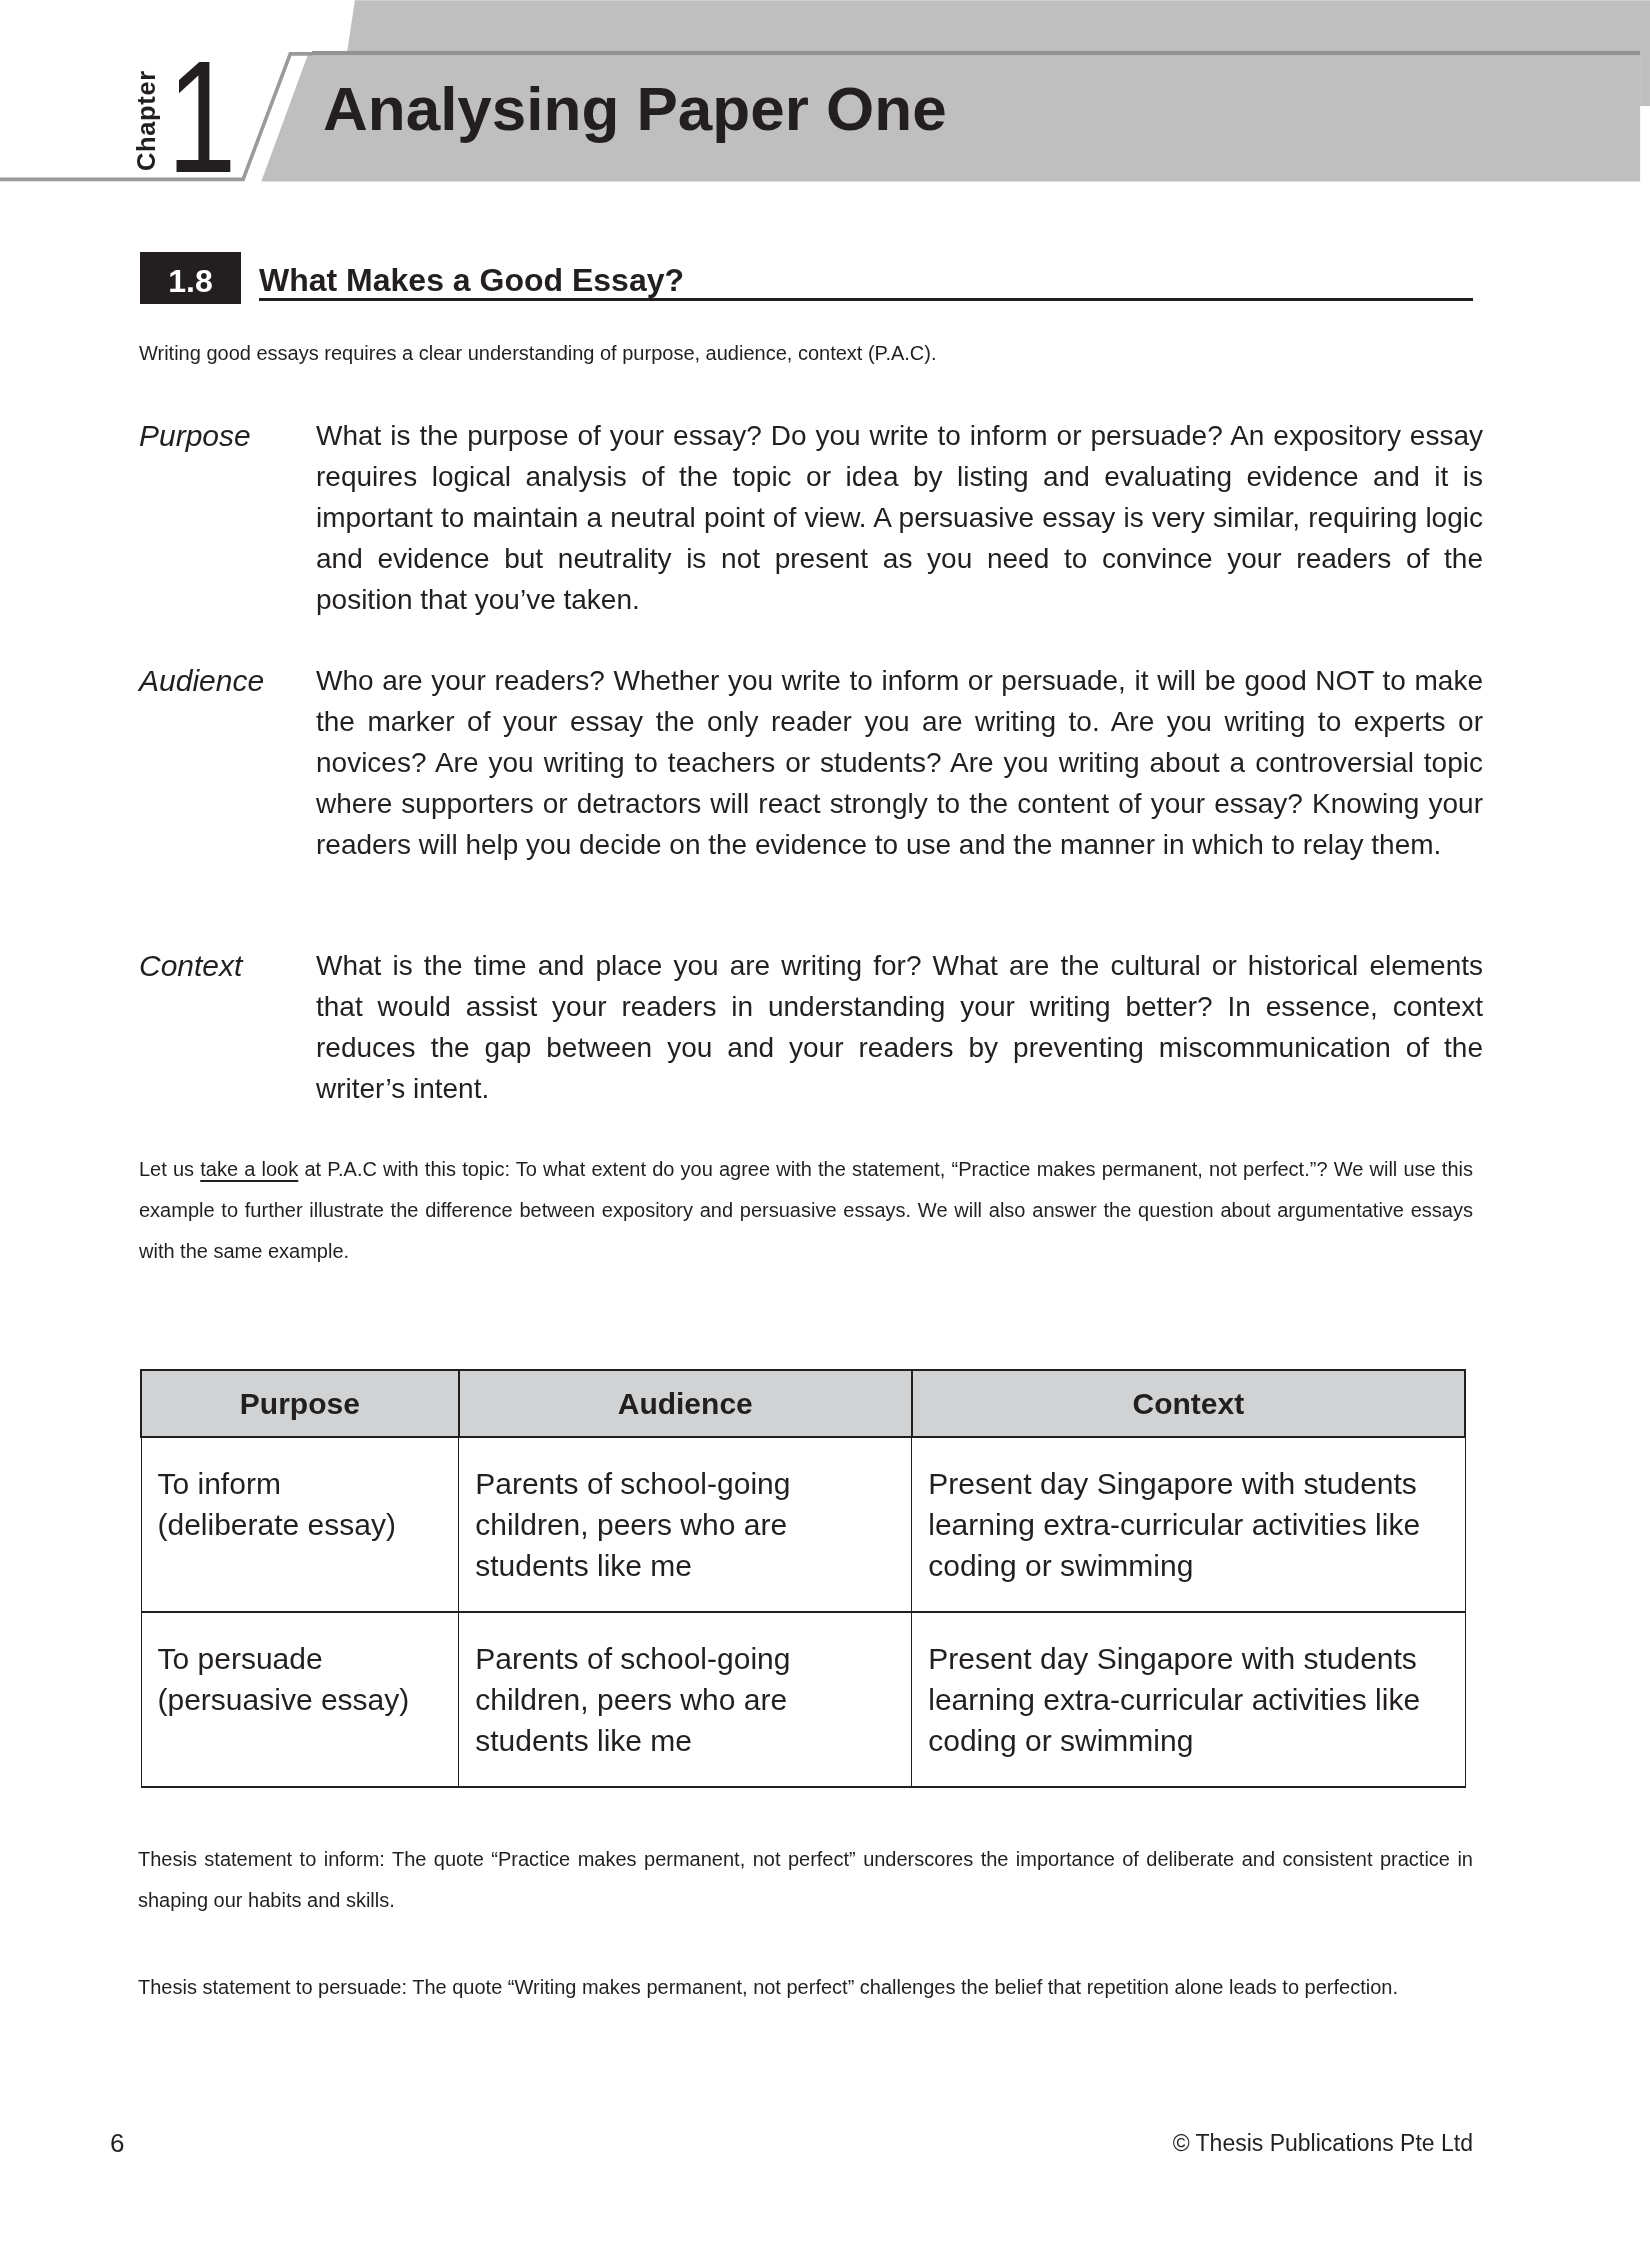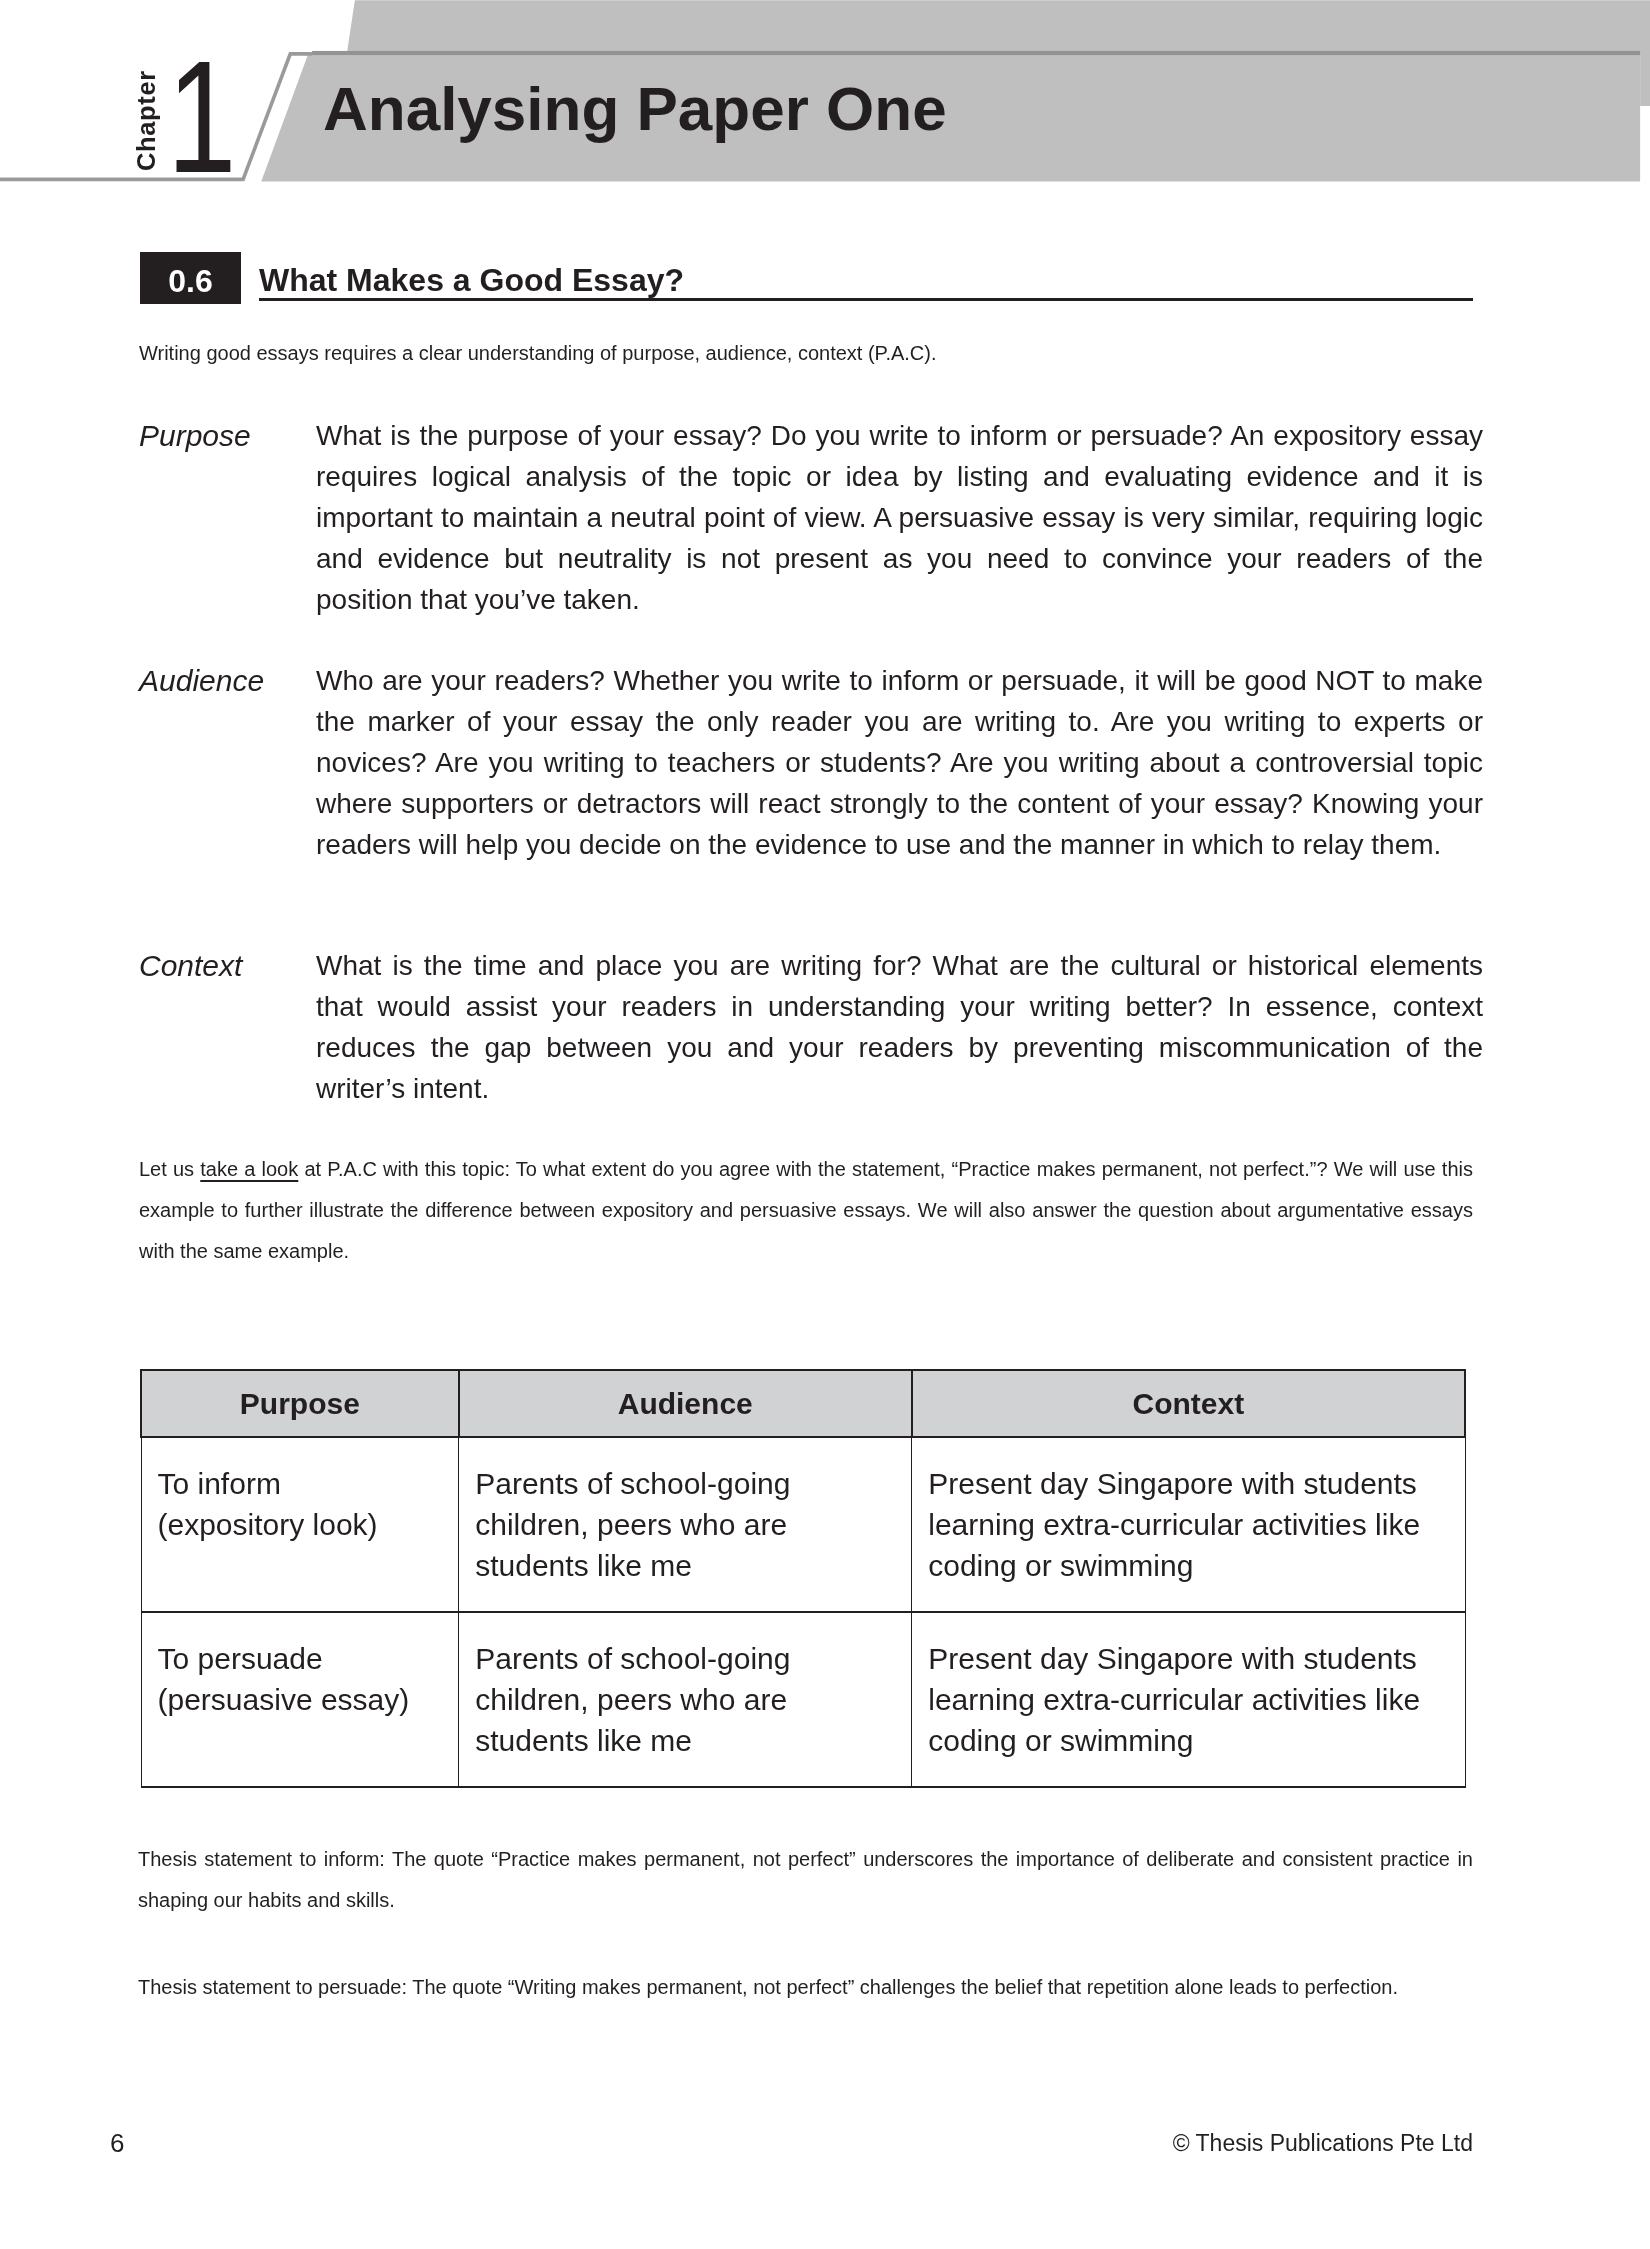--- a/index.html
+++ b/index.html
@@ -73,21 +73,21 @@
     <rect x="430" y="70" width="1830" height="6" fill="#939393"></rect>
 
     <polyline points="0,247 335,247 400,74 430,74" fill="none" stroke="#9a9a9a" stroke-width="5"></polyline>
   </svg>
   <div class="chapter-word">Chapter</div>
   <div class="chapter-num">1</div>
   <div class="chapter-title">Analysing Paper One</div>
 </div>
 
 <div class="sec-badge">
-  <span>0.6</span>
+  <span>1.8</span>
 </div>
 <div class="sec-title">What Makes a Good Essay?</div>
 <div class="sec-rule"></div>
 
 <div class="p intro">Writing good essays requires a clear understanding of purpose, audience, context (P.A.C).</div>
 
 <div class="def def-purpose">
   <div class="lbl">Purpose</div>
   <div class="txt">What is the purpose of your essay? Do you write to inform or persuade? An expository essay requires logical analysis of the topic or idea by listing and evaluating evidence and it is important to maintain a neutral point of view. A persuasive essay is very similar, requiring logic and evidence but neutrality is not present as you need to convince your readers of the position that you’ve taken.</div>
 </div>
@@ -106,21 +106,21 @@
   <thead>
     <tr>
       <th class="col1">Purpose</th>
       <th class="col2">Audience</th>
       <th class="col3">Context</th>
     </tr>
   </thead>
   <tbody>
     <tr class="row row-first">
       <td style="white-space:pre-line">To inform
-(expository look)</td>
+(deliberate essay)</td>
       <td>Parents of school-going children, peers who are students like me</td>
       <td>Present day Singapore with students learning extra-curricular activities like coding or swimming</td>
     </tr>
     <tr class="row row-second row-last">
       <td style="white-space:pre-line">To persuade
 (persuasive essay)</td>
       <td>Parents of school-going children, peers who are students like me</td>
       <td>Present day Singapore with students learning extra-curricular activities like coding or swimming</td>
     </tr>
   </tbody>

